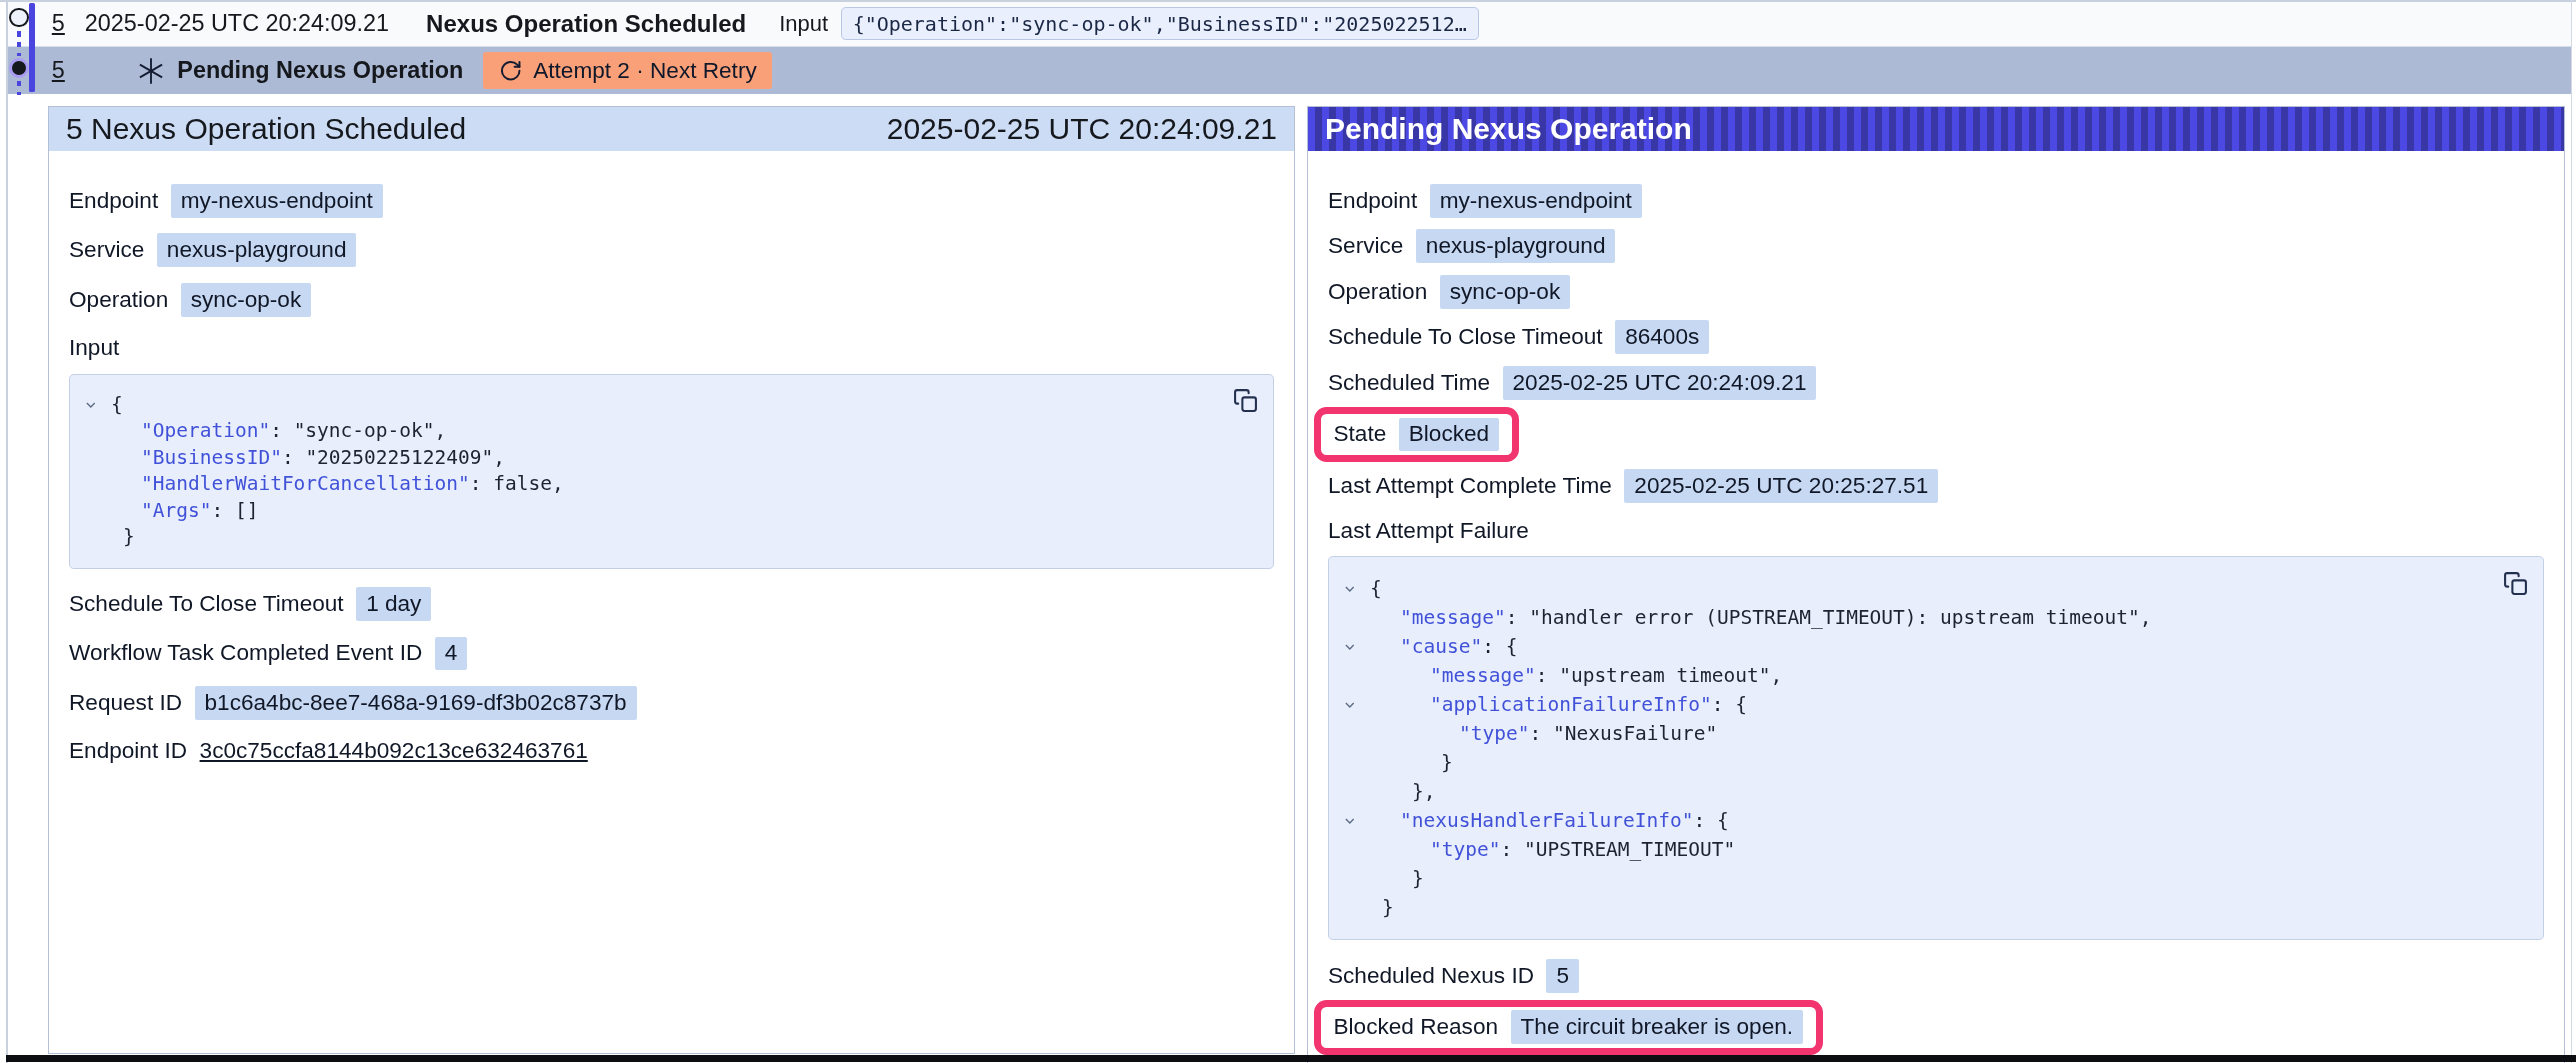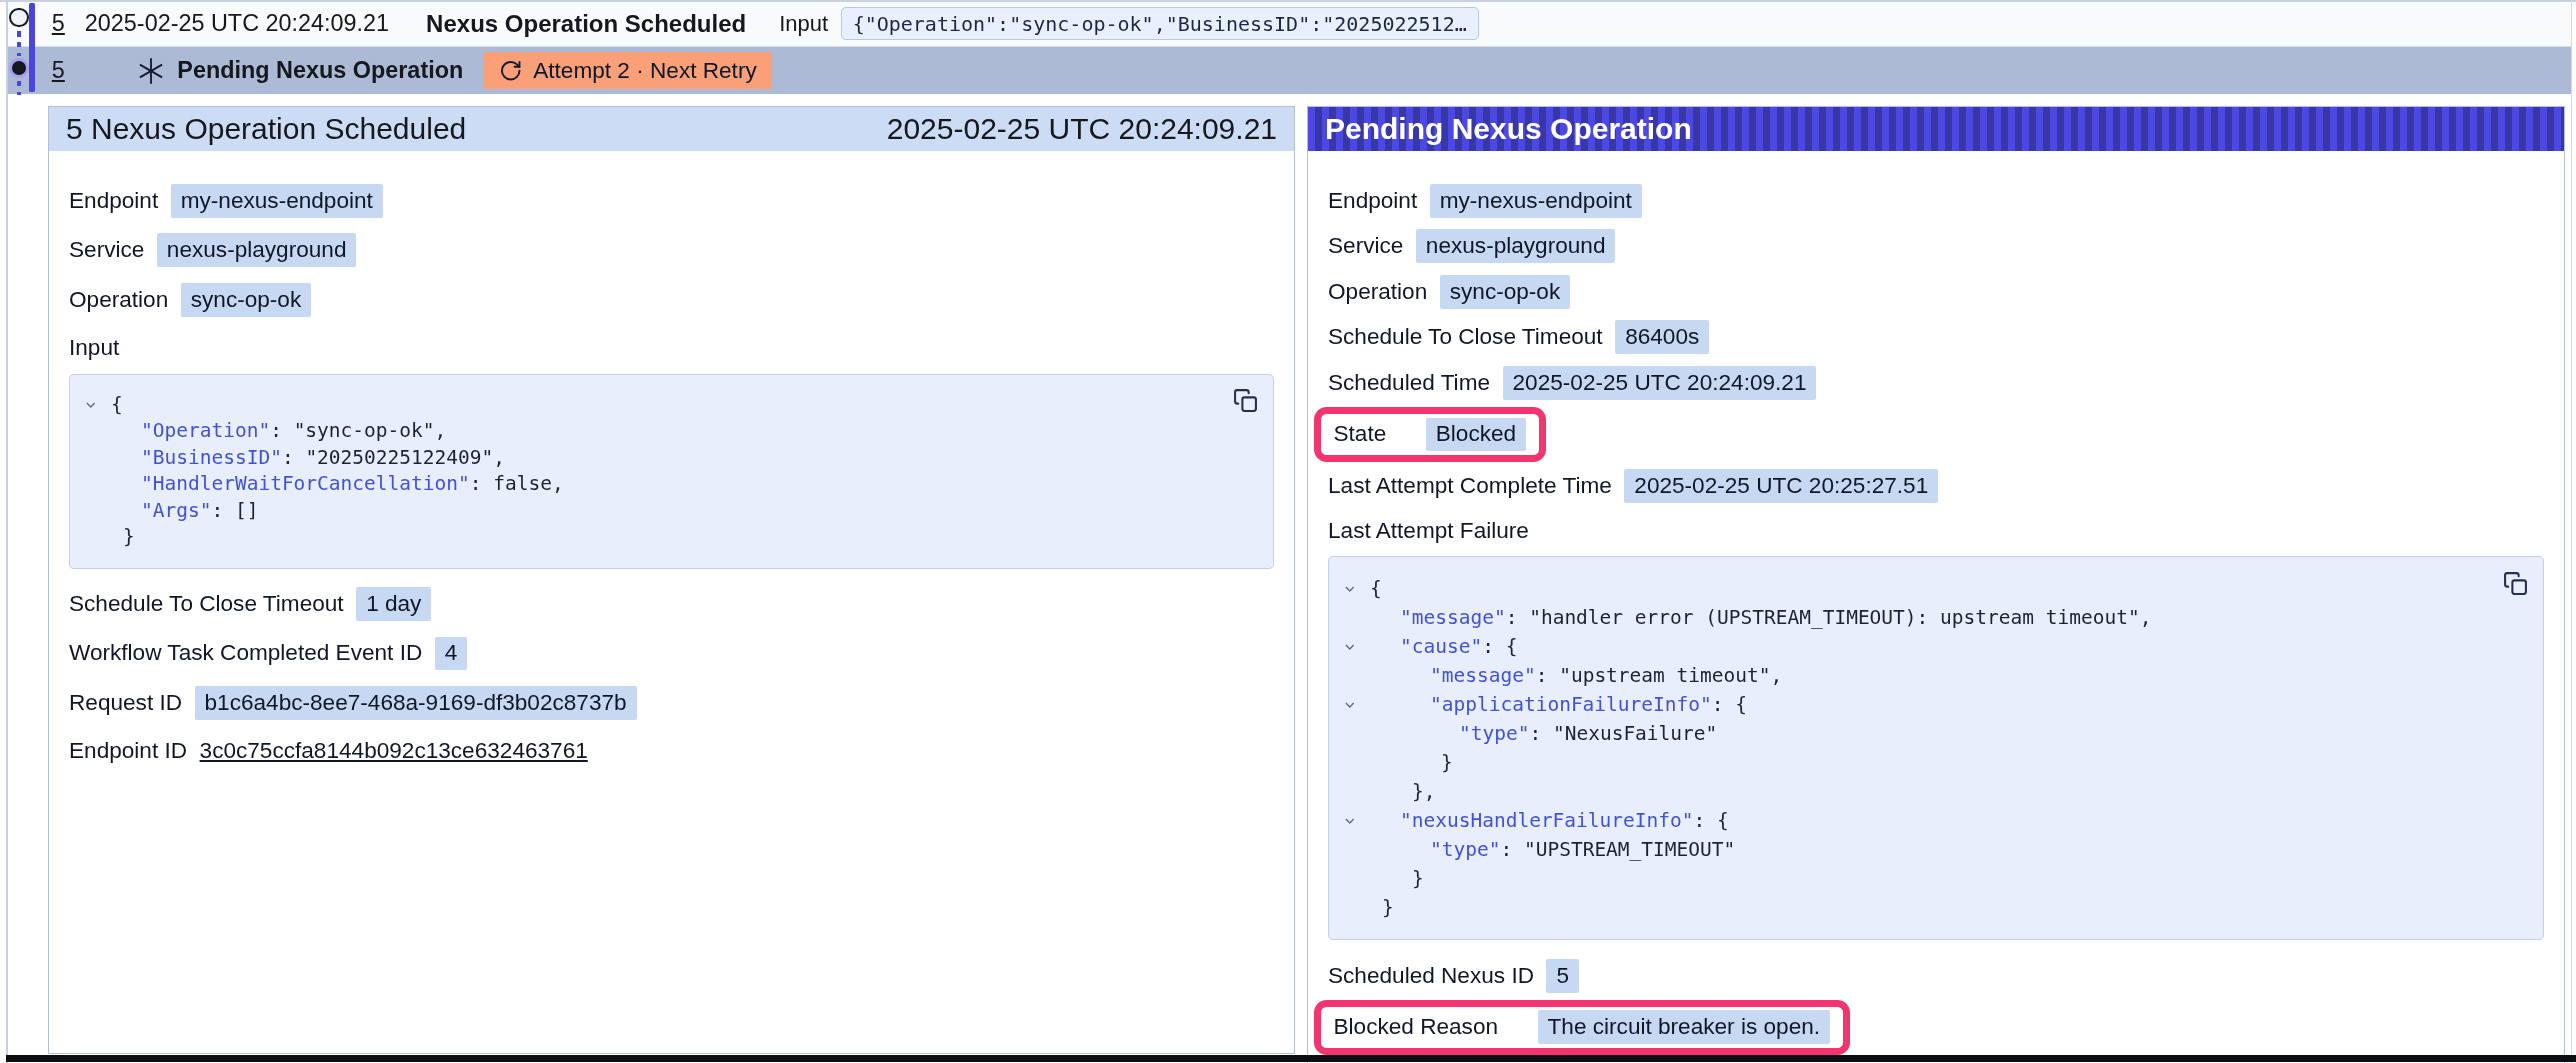--- a/index.html
+++ b/index.html
@@ -48,21 +48,21 @@
   .panel-body{padding:33px 20px 0;}
 
   .field-row{display:flex;align-items:center;min-height:32px;margin-bottom:15.6px;}
   .right-panel .field-row{margin-bottom:11.7px;}
   .f-label{font-size:22.6px;color:#101726;white-space:nowrap;}
   .f-badge{margin-left:12.5px;background:#c7d8f2;border-radius:2px;padding:3.9px 10px;
       font-size:22.6px;color:#101726;white-space:nowrap;}
   .f-link{margin-left:12.5px;font-size:22.6px;color:#101726;text-decoration:underline;cursor:pointer;white-space:nowrap;}
   .field-row.highlight{margin:-4.7px 0 7px;}
   .hl-box{display:inline-flex;align-items:center;border:7.8px solid #f2356e;border-radius:12.5px;
-      background:#fff;padding:3.9px 12.5px;margin-left:-14px;gap:27px;}
+      background:#fff;padding:3.9px 12.5px;margin-left:-14px;}
 
   .group-label{font-size:22.6px;color:#101726;margin:1.6px 0 9.4px;min-height:32px;display:flex;align-items:center;}
 
   .code-block{position:relative;background:#e8eefb;border:1.6px solid #c3cfe5;border-radius:4.7px;
       padding:17px 18.7px 17px 0;margin-bottom:18.7px;
       font-family:"DejaVu Sans Mono",monospace;font-size:19.5px;color:#1c2433;}
   .code-line{position:relative;white-space:pre;line-height:26.5px;}
   #rp-json .code-line{line-height:29px;}
   .chev{position:absolute;left:12.5px;top:50%;transform:translateY(-50%);display:flex;cursor:pointer;}
   .j-key{color:#4152d9;}

